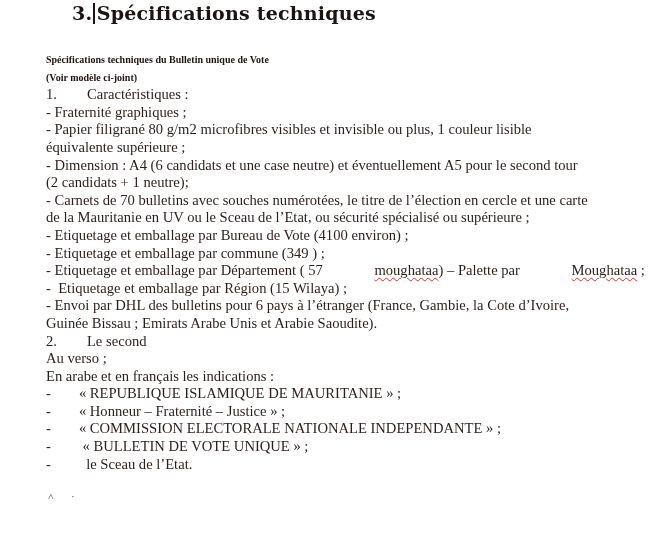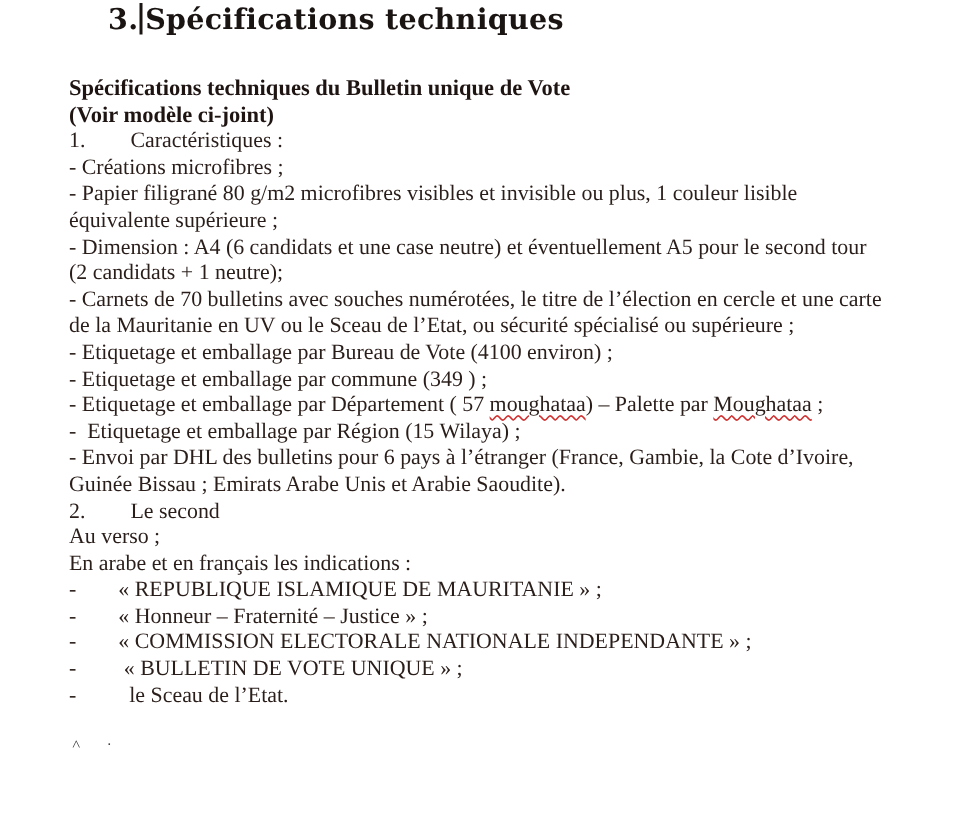--- a/index.html
+++ b/index.html
@@ -11,43 +11,43 @@
       color: #1a1412; letter-spacing: 0.2px; white-space: nowrap;
     }
     .heading .num { }
     .heading .bar { display: inline-block; width: 1.5px; height: 21px; background: #1a1412; vertical-align: -4px; margin: 0 2px 0 1px; }
     .body {
       position: absolute; left: 46px; top: 51px; width: 590px;
       font-family: "Liberation Serif", serif; font-size: 14.6px; color: #2a1e1a;
       line-height: 17.6px;
     }
     .line { white-space: nowrap; }
-    .bold { font-weight: bold; font-size: 15px; color: #1e1412; }
+    .bold { font-weight: bold; font-size: 10px; color: #1e1412; }
     .tab { display: inline-block; width: 30px; }
     .tab2 { display: inline-block; width: 28px; }
-    .spell { text-decoration: underline wavy #d03030; text-decoration-thickness: 1px; text-underline-offset: 2px; }
+    .spell { text-decoration: underline wavy #d03030; text-decoration-thickness: 1px; text-underline-offset: 2px; margin-left: 48px; }
     .dots { position: absolute; left: 48px; top: 491px; font-family: "Liberation Serif", serif; font-size: 10px; color: #333; }
   </style>
 </head>
 <body>
 
 <div class="page">
   <div class="heading">
     <span class="num">3.</span><span class="bar"></span><span>Spécifications techniques</span>
   </div>
 
   <div class="body">
     <div class="line bold">Spécifications techniques du Bulletin unique de Vote</div>
     <div class="line bold">(Voir modèle ci-joint)</div>
 
     <div class="line">
       <span>1.</span><span class="tab"></span><span>Caractéristiques :</span>
     </div>
 
-    <div class="line">- Créations microfibres ;</div>
+    <div class="line">- Fraternité graphiques ;</div>
     <div class="line">- Papier filigrané 80 g/m2 microfibres visibles et invisible ou plus, 1 couleur lisible</div>
     <div class="line">équivalente supérieure ;</div>
     <div class="line">- Dimension : A4 (6 candidats et une case neutre) et éventuellement A5 pour le second tour</div>
     <div class="line">(2 candidats + 1 neutre);</div>
     <div class="line">- Carnets de 70 bulletins avec souches numérotées, le titre de l’élection en cercle et une carte</div>
     <div class="line">de la Mauritanie en UV ou le Sceau de l’Etat, ou sécurité spécialisé ou supérieure ;</div>
     <div class="line">- Etiquetage et emballage par Bureau de Vote (4100 environ) ;</div>
     <div class="line">- Etiquetage et emballage par commune (349 ) ;</div>
     <div class="line">
       <span>- Etiquetage et emballage par Département ( 57 </span><span class="spell">moughataa</span><span>) – Palette par </span><span class="spell">Moughataa</span><span> ;</span>

